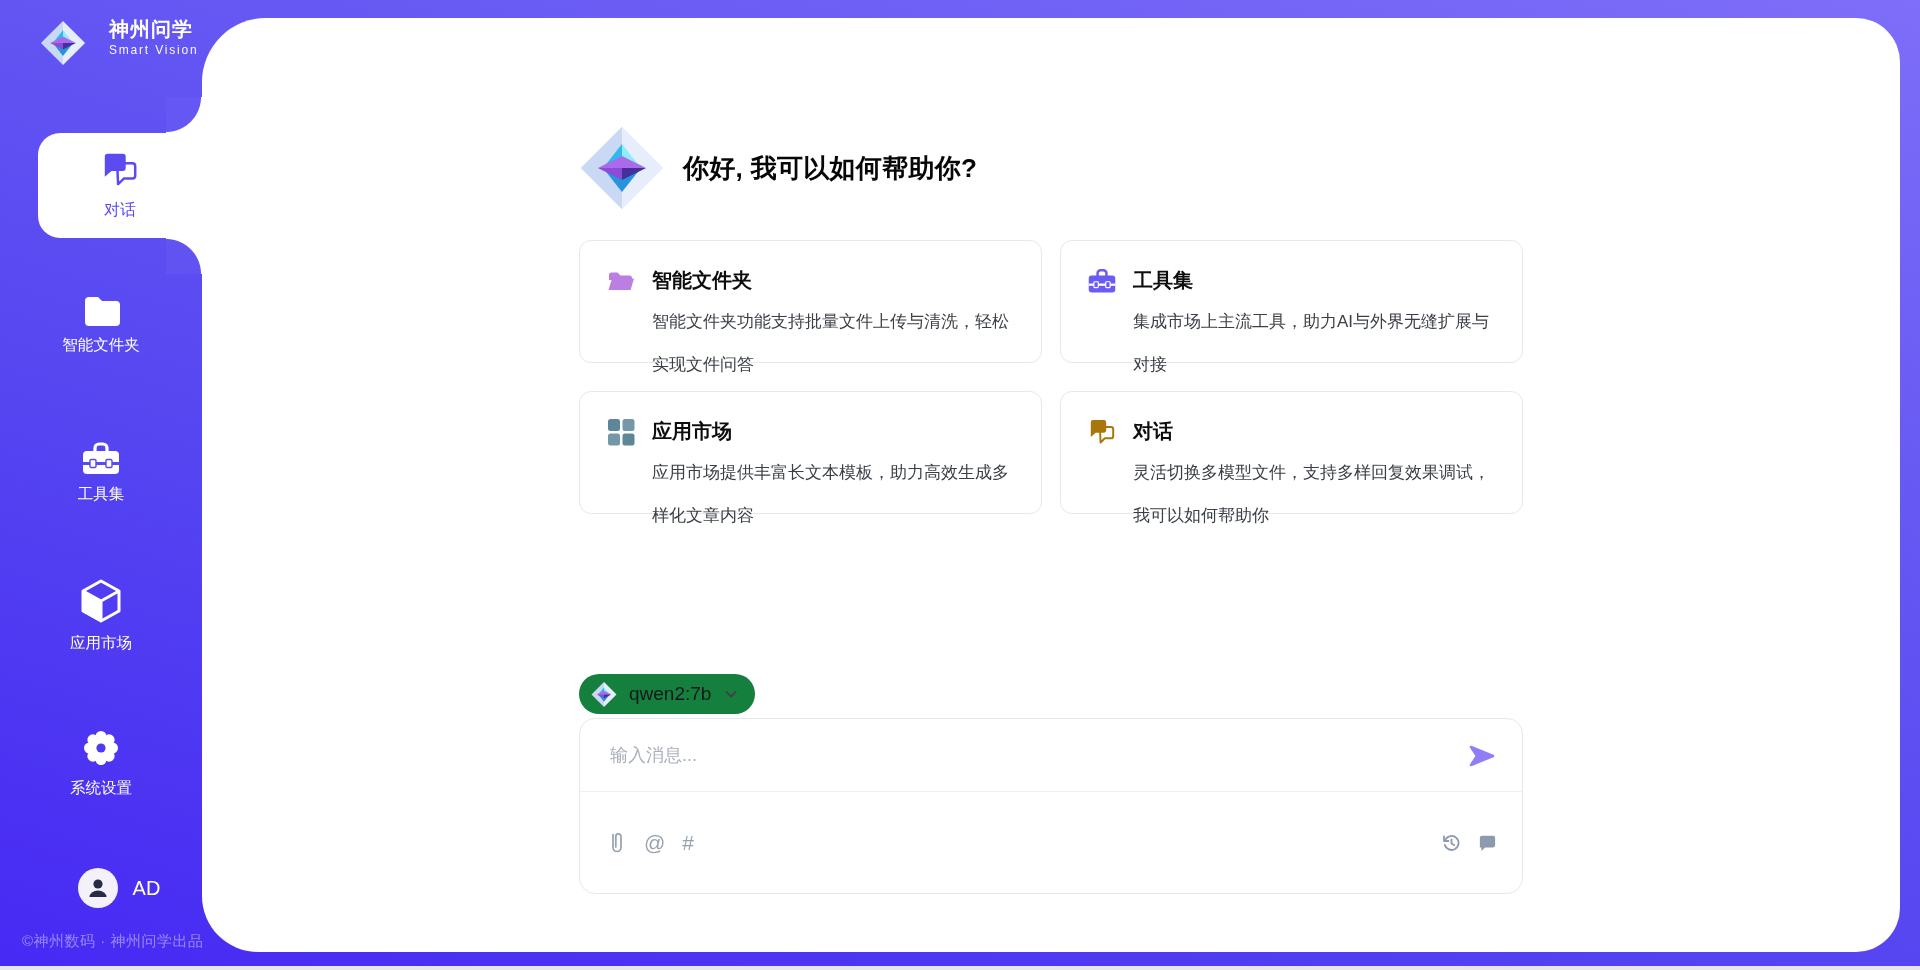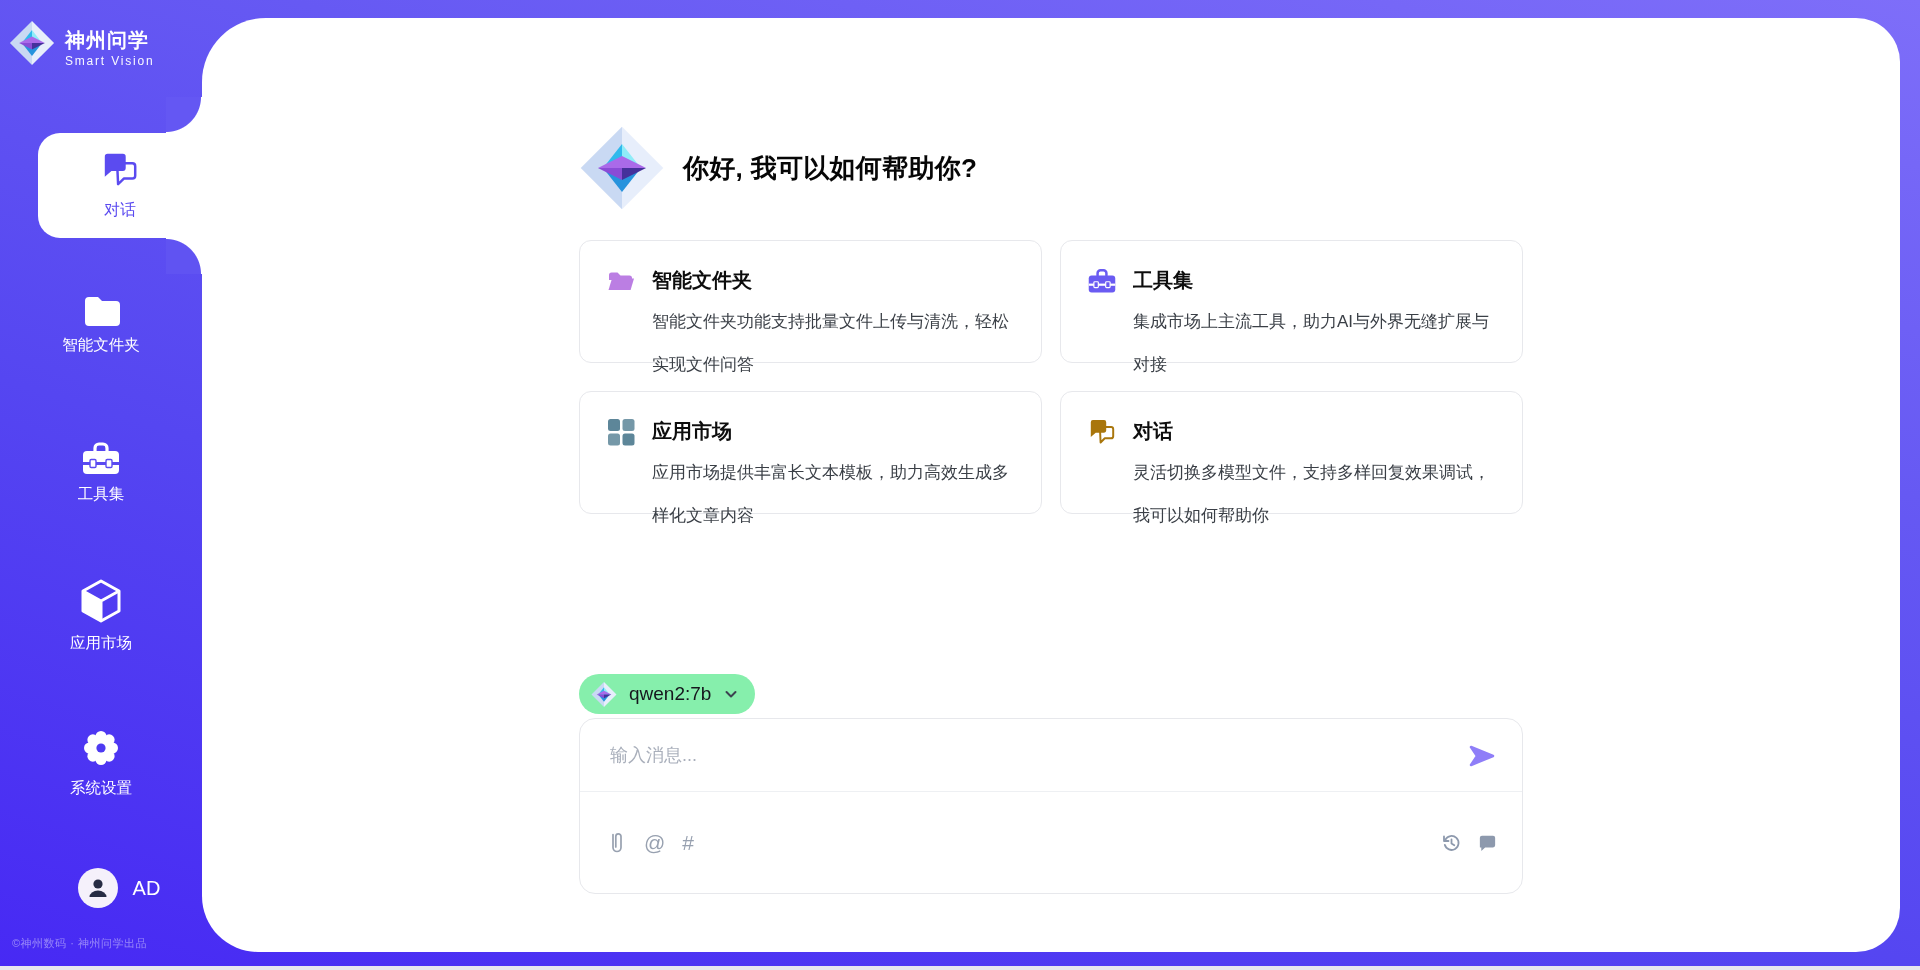--- a/index.html
+++ b/index.html
@@ -12,21 +12,21 @@
 
   
   .main {
     position:absolute; left:202px; top:18px; right:20px; bottom:18px;
     background:#fff; border-radius:64px 44px 44px 56px;
   }
   .bottom-strip { position:absolute; left:0; right:0; bottom:0; height:4px; background:#e7e6ef; }
 
   
   .sidebar { position:absolute; left:0; top:0; width:202px; height:100%; }
-  .brand { position:absolute; top:18px; left:9px; display:flex; align-items:flex-end; gap:10px; }
+  .brand { position:absolute; top:18px; left:40px; display:flex; align-items:flex-start; gap:23px; }
   .brand-logo { width:46px; height:50px; }
   .brand-title { color:#fff; font-size:20px; font-weight:700; letter-spacing:1px; line-height:1.15; }
   .brand-sub { color:#fff; font-size:12px; letter-spacing:1.8px; margin-top:2px; opacity:.96; }
 
   .nav-item {
     position:absolute; left:0; width:202px; display:flex; flex-direction:column;
     align-items:center; gap:8px; color:#fff; font-size:15.5px; cursor:pointer;
   }
   .nav-item svg { display:block; }
 
@@ -44,43 +44,43 @@
     background: radial-gradient(circle 36px at 0 100%, #6053f2 0 34.5px, #fff 35.5px);
   }
 
   .user-row {
     position:absolute; top:868px; left:0; width:238px; display:flex; align-items:center;
     justify-content:center; gap:15px; color:#fff; font-size:20px; cursor:pointer;text-align:right;
   }
   .avatar { width:40px; height:40px; border-radius:50%; background:#f5f1fb; display:flex; align-items:center; justify-content:center; }
 
   .side-footer {
-    position:absolute; left:12px; bottom:19px; color:rgba(255,255,255,.42);
-    font-size:11px; letter-spacing:.5px; white-space:nowrap;
+    position:absolute; left:22px; bottom:19px; color:rgba(255,255,255,.42);
+    font-size:15px; letter-spacing:.5px; white-space:nowrap;
   }
 
   
   .col { width:944px; margin:0 auto; padding-top:106px; }
 
   .greeting { display:flex; align-items:center; gap:18px; height:88px; }
   .greeting-logo { width:86px; height:88px; }
   .greeting h1 { margin:0; font-size:26px; font-weight:700; color:#060606; letter-spacing:.3px; }
 
   .cards { margin-top:28px; display:grid; grid-template-columns:463px 463px; gap:28px 18px; }
   .card {
     height:123px; border:1px solid #e7e8ec; border-radius:12px; background:#fff;
     padding:25px 22px 0 27px; display:flex; gap:17px; cursor:pointer;
   }
   .card-icon { width:28px; height:28px; flex:none; margin-top:1px; }
   .card-title { font-size:20px; font-weight:700; color:#0d0d0d; line-height:28px; }
   .card-desc { margin-top:6px; font-size:17px; color:#3a3f46; line-height:43px; }
 
   .model-pill {
     margin-top:160px; display:inline-flex; align-items:center; gap:12px; height:40px;
-    padding:0 16px 0 12px; background:#86efac; border-radius:20px; cursor:pointer;
+    padding:0 16px 0 12px; background:#15803d; border-radius:20px; cursor:pointer;
   }
   .model-pill .m-logo { width:26px; height:27px; }
   .model-name { font-size:19px; color:#16171d; font-weight:500; }
 
   .composer {
     margin-top:4px; height:176px; border:1px solid #e7e8ec; border-radius:16px;
     position:relative; background:#fff;
   }
   .composer-input {
     position:absolute; left:28px; top:14px; right:80px; height:44px; border:none; outline:none;

